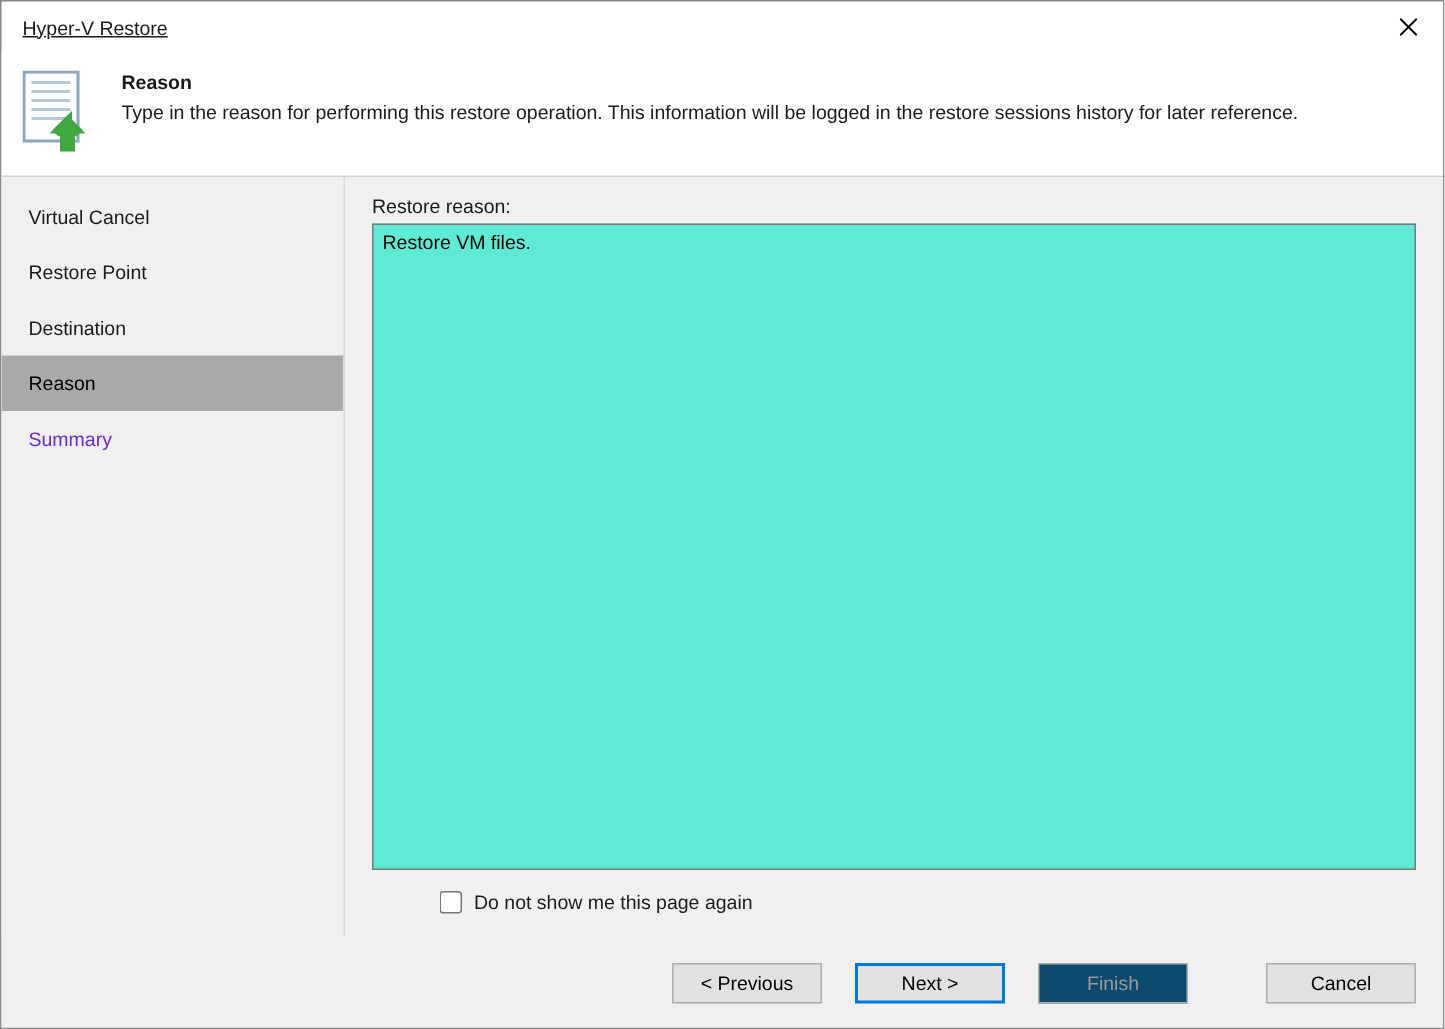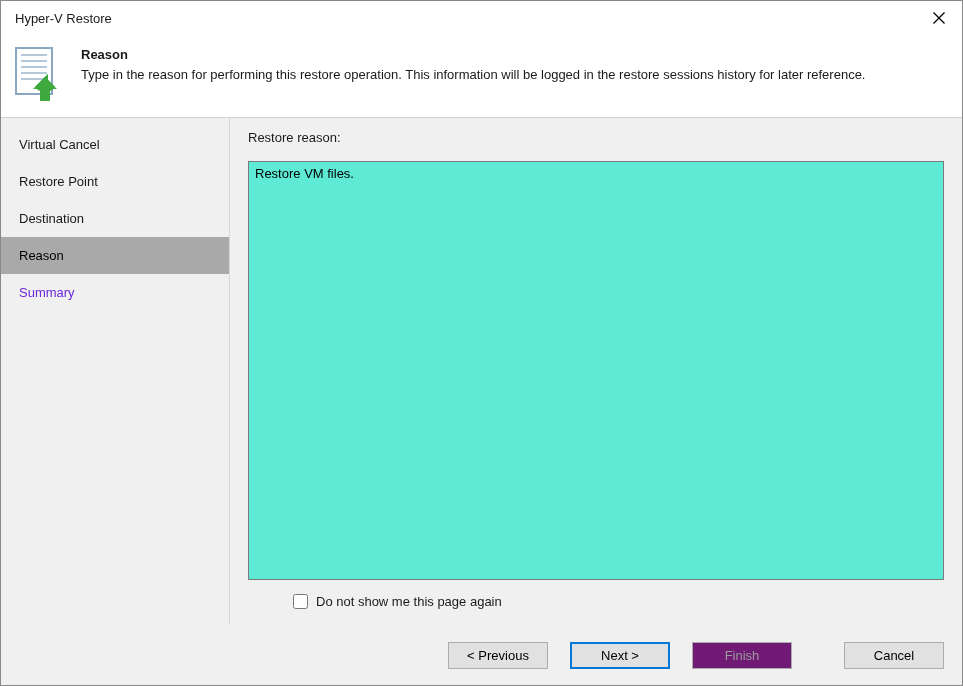--- a/index.html
+++ b/index.html
@@ -1,21 +1,21 @@
 <!DOCTYPE html>
 <html><head>
   <meta charset="utf-8">
   <style>
     * { box-sizing: border-box; margin: 0; padding: 0; }
     body { font-family: "Segoe UI", Tahoma, sans-serif; font-size: 13px; color: #1a1a1a; background: #fff; }
     .window { width: 963px; height: 686px; border: 1px solid #888; background: #fff; display: flex; flex-direction: column; position: relative; }
     
     
     .titlebar { height: 34px; display: flex; align-items: center; justify-content: space-between; padding: 0 0 0 14px; }
-    .title-text { font-size: 13px; }
+    .title-text { font-size: 13px; text-decoration: underline; }
     .close-btn { width: 46px; height: 34px; display: flex; align-items: center; justify-content: center; cursor: pointer; }
     .close-btn svg { width: 12px; height: 12px; }
     
     
     .header-banner { background: #fff; padding: 12px 14px 14px 14px; display: flex; gap: 18px; border-bottom: 1px solid #d0d0d0; }
     .header-icon { width: 48px; height: 56px; flex-shrink: 0; position: relative; }
     .header-text { flex: 1; }
     .header-title { font-weight: 700; font-size: 13px; margin-bottom: 4px; }
     .header-desc { font-size: 13px; line-height: 1.4; }
     
@@ -23,31 +23,31 @@
     .body { flex: 1; display: flex; background: #f0f0f0; overflow: hidden; }
     
     
     .sidebar { width: 228px; background: #f0f0f0; padding-top: 8px; }
     .sidebar-item { padding: 11px 18px; font-size: 13px; cursor: pointer; }
     .sidebar-item.selected { background: #a9a9a9; color: #000; }
     .sidebar-item.disabled { color: #6d28d9; }
     
     
     .main { flex: 1; background: #f0f0f0; padding: 12px 18px 16px 18px; display: flex; flex-direction: column; border-left: 1px solid #d8d8d8; }
-    .field-label { font-size: 13px; margin-bottom: 16px; }
+    .field-label { font-size: 13px; margin-bottom: 4px; }
     .reason-textarea { flex: 1; width: 100%; resize: none; border: 1px solid #7a7a7a; padding: 4px 6px; font-family: "Segoe UI", Tahoma, sans-serif; font-size: 13px; background: #5eead4; outline: none; }
     .checkbox-row { display: flex; align-items: center; gap: 8px; margin-top: 14px; margin-left: 45px; }
     .checkbox-row input[type="checkbox"] { width: 15px; height: 15px; border: 1px solid #666; }
     .checkbox-label { font-size: 13px; }
     
     
     .footer { height: 60px; background: #f0f0f0; display: flex; justify-content: flex-end; align-items: center; gap: 22px; padding: 0 18px; border-top: 0px solid #d0d0d0; }
     .btn { min-width: 100px; height: 27px; border: 1px solid #adadad; background: #e1e1e1; font-family: "Segoe UI", Tahoma, sans-serif; font-size: 13px; cursor: pointer; text-align: center; }
     .btn.default { border: 2px solid #0078d7; }
-    .btn.disabled { color: #9a9a9a; cursor: default; background: #701a75; }
+    .btn.disabled { color: #9a9a9a; cursor: default; background: #0c4a6e; }
     .btn-gap { width: 8px; }
   </style>
 </head>
 <body>
 
 <div class="window">
 
   <div class="titlebar">
     <span class="title-text">Hyper-V Restore</span>
     <div class="close-btn">

